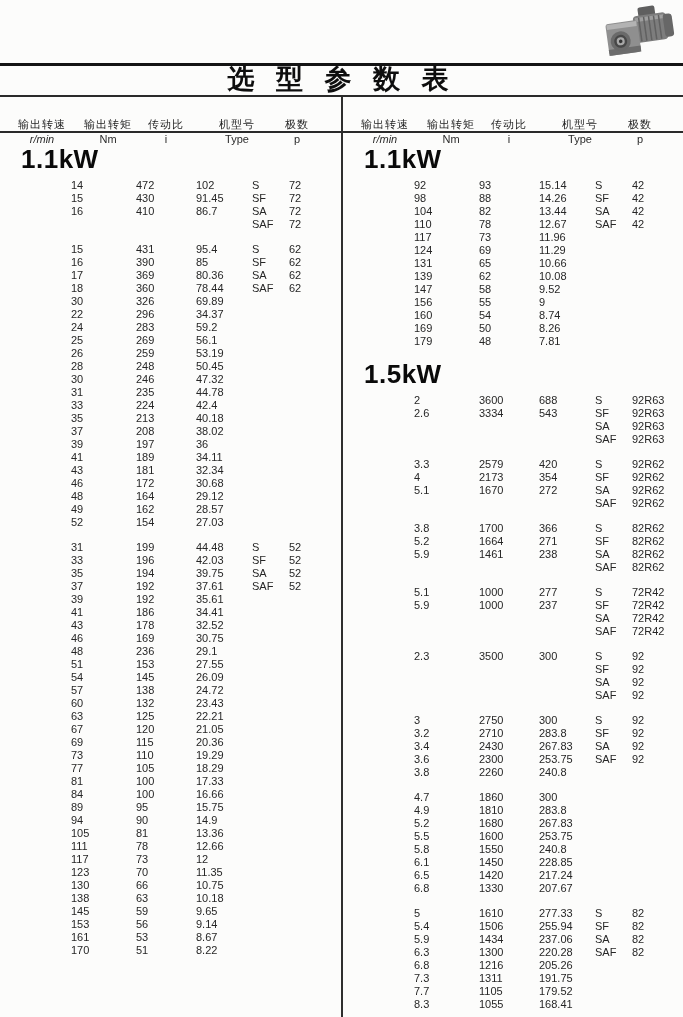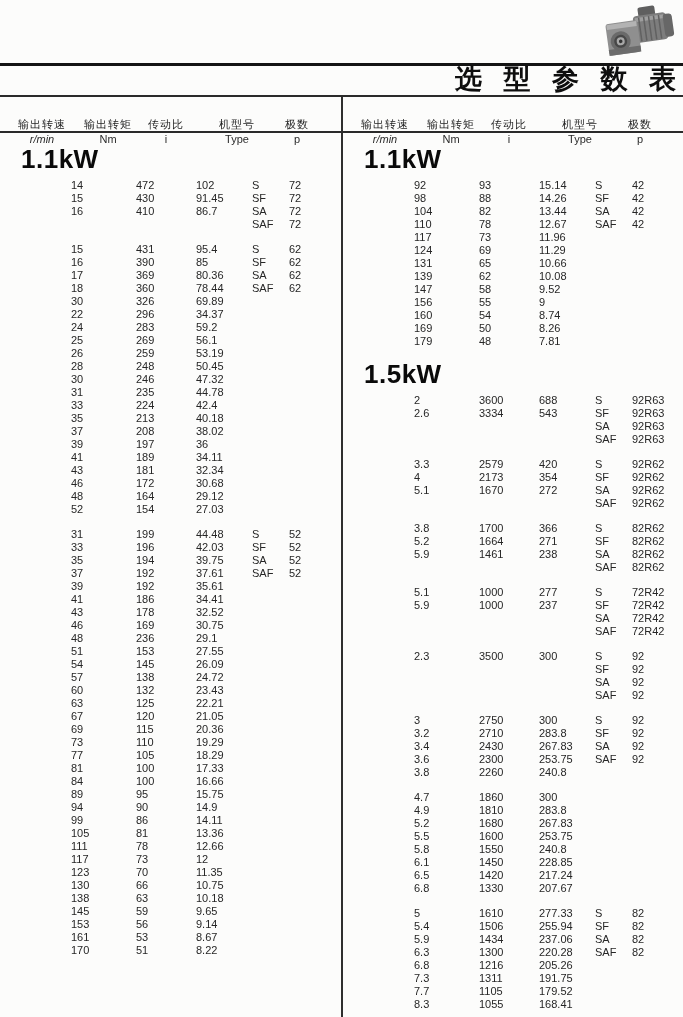--- a/index.html
+++ b/index.html
@@ -7,21 +7,21 @@
     position:relative;width:683px;height:1017px;margin:0 auto;
     background:#fcfcfb;color:#222;overflow:hidden;
     font-family:"Liberation Sans","DejaVu Sans",sans-serif;
   }
   .rule{position:absolute;left:0;right:0;background:#141414;}
   .rule-title-top{top:63px;height:3px;}
   .rule-title-bottom{top:95px;height:2px;background:#2a2a2a;}
   .rule-header-bottom{top:131px;height:2px;background:#2a2a2a;}
   .page-title{
     position:absolute;top:64px;left:0;width:100%;height:31px;
-    text-align:right;font-size:27px;line-height:31px;font-weight:700;
+    text-align:center;font-size:27px;line-height:31px;font-weight:700;
     letter-spacing:7px;color:#0e0e0e;white-space:nowrap;
   }
   .motor-photo{position:absolute;top:3px;right:6px;width:80px;height:60px;}
   .halves{position:absolute;top:97px;left:0;right:0;bottom:0;display:flex;}
   .half{width:341px;box-sizing:border-box;overflow:hidden;}
   .half-right{border-left:2px solid #2e2e2e;flex:1;}
   .col-header{
     height:36px;box-sizing:border-box;padding-top:20px;
     display:grid;grid-template-columns:84px 48px 68px 74px 46px;
   }
@@ -288,20 +288,28 @@
             </div>
             <div class="row">
               <span class="c c-speed">48</span>
               <span class="c c-torque">164</span>
               <span class="c c-ratio">29.12</span>
               <span class="c c-type-prefix"></span>
               <span class="c c-type-size"></span>
               <span class="c c-poles"></span>
             </div>
             <div class="row">
+              <span class="c c-speed">49</span>
+              <span class="c c-torque">162</span>
+              <span class="c c-ratio">28.57</span>
+              <span class="c c-type-prefix"></span>
+              <span class="c c-type-size"></span>
+              <span class="c c-poles"></span>
+            </div>
+            <div class="row">
               <span class="c c-speed">52</span>
               <span class="c c-torque">154</span>
               <span class="c c-ratio">27.03</span>
               <span class="c c-type-prefix"></span>
               <span class="c c-type-size"></span>
               <span class="c c-poles"></span>
             </div>
           </div>
           <div class="block">
             <div class="row">
@@ -469,28 +477,20 @@
               <span class="c c-torque">95</span>
               <span class="c c-ratio">15.75</span>
               <span class="c c-type-prefix"></span>
               <span class="c c-type-size"></span>
               <span class="c c-poles"></span>
             </div>
             <div class="row">
               <span class="c c-speed">94</span>
               <span class="c c-torque">90</span>
               <span class="c c-ratio">14.9</span>
-              <span class="c c-type-prefix"></span>
-              <span class="c c-type-size"></span>
-              <span class="c c-poles"></span>
-            </div>
-            <div class="row">
-              <span class="c c-speed">99</span>
-              <span class="c c-torque">86</span>
-              <span class="c c-ratio">14.11</span>
               <span class="c c-type-prefix"></span>
               <span class="c c-type-size"></span>
               <span class="c c-poles"></span>
             </div>
             <div class="row">
               <span class="c c-speed">105</span>
               <span class="c c-torque">81</span>
               <span class="c c-ratio">13.36</span>
               <span class="c c-type-prefix"></span>
               <span class="c c-type-size"></span>

